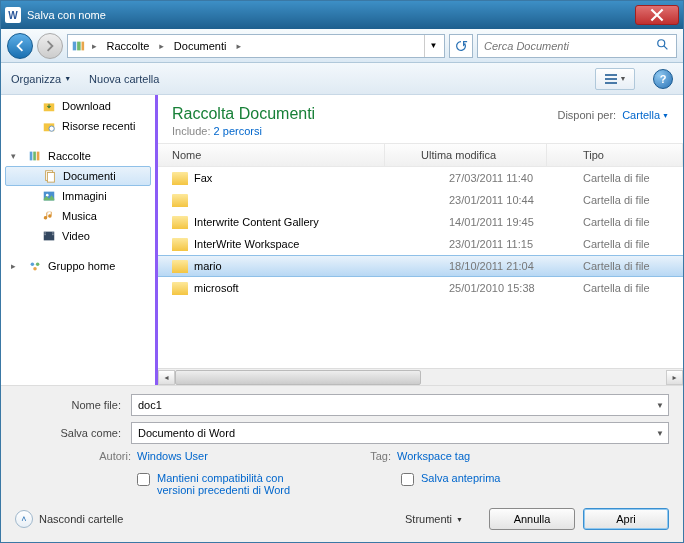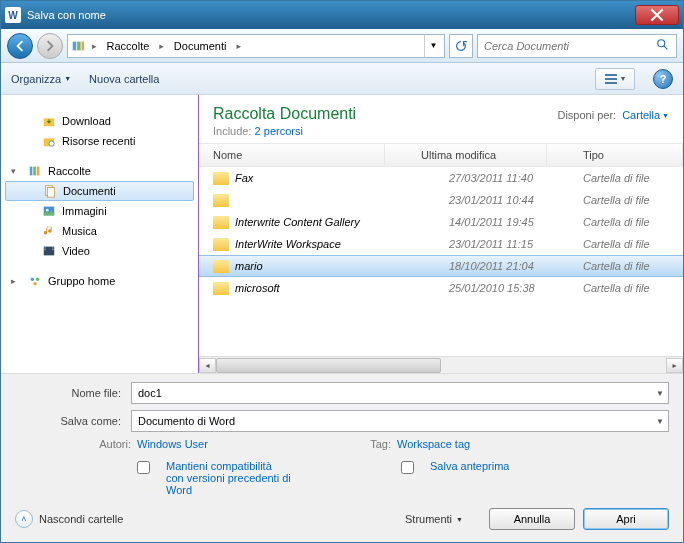--- a/index.html
+++ b/index.html
@@ -29,21 +29,21 @@
 
 .toolbar { height: 32px; background: linear-gradient(#f3f8fc, #dfeaf3); border-bottom: 1px solid #c8d8e6; display: flex; align-items: center; padding: 0 10px; gap: 18px; }
 .toolbar .tb-item { color: #1e395b; display: flex; align-items: center; gap: 3px; }
 .toolbar .tb-item .arr { font-size: 7px; }
 .toolbar .spacer { flex: 1; }
 .toolbar .view-btn { width: 40px; height: 22px; border: 1px solid #b0c8da; background: linear-gradient(#fefefe, #e8eff6); border-radius: 2px; display: flex; align-items: center; justify-content: center; gap: 2px; }
 .toolbar .help-btn { width: 20px; height: 20px; border-radius: 50%; background: radial-gradient(circle at 30% 30%, #8fc8f0, #2a72b5); color: #fff; display: flex; align-items: center; justify-content: center; font-weight: bold; border: 1px solid #1a5a90; }
 
 
 .main { flex: 1; display: flex; overflow: hidden; }
-.sidebar { width: 198px; background: #fff; border-right: 1px solid #8b5cf6; padding: 16px 0; overflow: hidden; }
+.sidebar { width: 157px; background: #fff; border-right: 3px solid #8b5cf6; padding: 1px 0; overflow: hidden; }
 .sidebar .sb-group { margin-bottom: 10px; }
 .sidebar .sb-item { display: flex; align-items: center; gap: 5px; padding: 2px 0 2px 26px; color: #000; height: 20px; position: relative; }
 .sidebar .sb-item.group-head { padding-left: 26px; font-weight: normal; }
 .sidebar .sb-item.child { padding-left: 40px; }
 .sidebar .sb-item.selected { background: linear-gradient(#e8f2fb, #cfe5f8); border: 1px solid #8fc0e8; border-radius: 2px; margin: 0 4px; padding-left: 36px; }
 .sidebar .sb-item .expand { position: absolute; left: 10px; font-size: 9px; color: #666; }
 .sb-icon { width: 16px; height: 16px; display: flex; align-items: center; justify-content: center; font-size: 12px; }
 
 .content { flex: 1; background: #fff; display: flex; flex-direction: column; overflow: hidden; }
 .lib-header { padding: 10px 14px 6px; display: flex; align-items: flex-start; }
@@ -56,42 +56,42 @@
 
 .list-header { display: flex; border-top: 1px solid #e8e8e8; border-bottom: 1px solid #e8e8e8; background: linear-gradient(#fdfdfd, #f0f0f0); height: 24px; color: #444; gap: 28px; }
 .list-header > div { padding: 4px 8px; border-right: 1px solid #e8e8e8; display: flex; align-items: center; }
 .col-name { flex: 1; padding-left: 14px !important; }
 .col-date { width: 134px; }
 .col-type { width: 108px; }
 
 .list-body { flex: 1; overflow: hidden; }
 .list-row { display: flex; height: 22px; align-items: center; }
 .list-row.selected { background: linear-gradient(#e8f2fb, #b8d8f4); border-top: 1px solid #8fc0e8; border-bottom: 1px solid #8fc0e8; }
-.list-row > div { padding: 0 8px; overflow: hidden; white-space: nowrap; text-overflow: ellipsis; font-style: italic; }
+.list-row > div { padding: 0 8px; overflow: hidden; white-space: nowrap; text-overflow: ellipsis; }
 .list-row .col-name { display: flex; align-items: center; gap: 6px; padding-left: 14px !important; color: #000; }
 .list-row .col-date, .list-row .col-type { color: #777; }
 .folder-icon { width: 16px; height: 13px; background: linear-gradient(#fde89a, #f4c542); border-radius: 1px 1px 0 0; position: relative; }
 
 .hscroll { height: 17px; background: #f0f0f0; border-top: 1px solid #ddd; display: flex; align-items: center; }
 .hscroll .sc-btn { width: 17px; height: 15px; background: linear-gradient(#fff,#e0e0e0); border: 1px solid #ccc; display: flex; align-items: center; justify-content: center; font-size: 8px; color: #555; }
 .hscroll .sc-track { flex: 1; height: 15px; background: #f0f0f0; position: relative; }
 .hscroll .sc-thumb { position: absolute; left: 0; width: 50%; height: 100%; background: linear-gradient(#eee,#ccc); border: 1px solid #bbb; border-radius: 2px; }
 
 
 .form-area { background: #f0f0f0; border-top: 1px solid #ddd; padding: 8px 14px 4px; }
 .form-row { display: flex; align-items: center; margin-bottom: 6px; }
 .form-row label { width: 116px; text-align: right; padding-right: 10px; color: #444; }
 .form-row .combo { flex: 1; height: 22px; background: #fff; border: 1px solid #abadb3; display: flex; align-items: center; padding: 0 6px; position: relative; }
 .form-row .combo .arr { position: absolute; right: 4px; font-size: 8px; color: #555; }
 .meta-row { display: flex; padding-left: 68px; margin-top: 0; }
 .meta-col { display: flex; gap: 6px; width: 260px; }
 .meta-col .ml { color: #777; width: 48px; text-align: right; }
 .meta-col a { color: #0066cc; text-decoration: none; }
 .check-row { display: flex; padding-left: 122px; margin-top: 10px; gap: 110px; }
-.check-item { display: flex; align-items: flex-start; gap: 16px; color: #0066cc; max-width: 154px; }
+.check-item { display: flex; align-items: flex-start; gap: 7px; color: #0066cc; max-width: 154px; }
 .check-item input { margin-top: 1px; }
 
 .button-bar { background: #f0f0f0; padding: 8px 14px 12px; display: flex; align-items: center; }
 .hide-folders { display: flex; align-items: center; gap: 6px; color: #333; }
 .hide-folders .circ { width: 18px; height: 18px; border-radius: 50%; border: 1px solid #a0b8cc; background: linear-gradient(#fff,#e8eff6); display: flex; align-items: center; justify-content: center; font-size: 9px; color: #2a72b5; }
 .button-bar .spacer { flex: 1; }
 .tools { display: flex; align-items: center; gap: 4px; margin-right: 18px; color: #333; }
 .tools .arr { font-size: 7px; }
 .dlg-btn { width: 86px; height: 22px; background: linear-gradient(#fdfdfd, #e4e4e4); border: 1px solid #8a8a8a; border-radius: 3px; margin-left: 8px; display: flex; align-items: center; justify-content: center; }
 .dlg-btn.primary { border: 1px solid #3a8fd0; box-shadow: 0 0 0 1px #8fc8f0 inset; }

